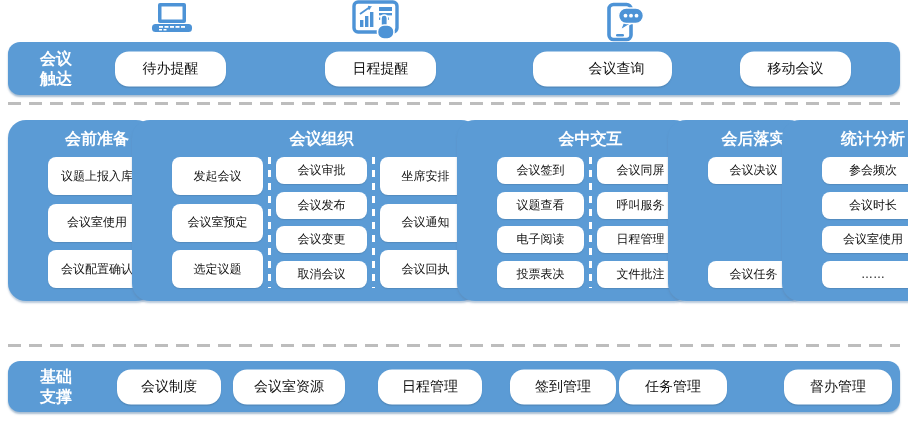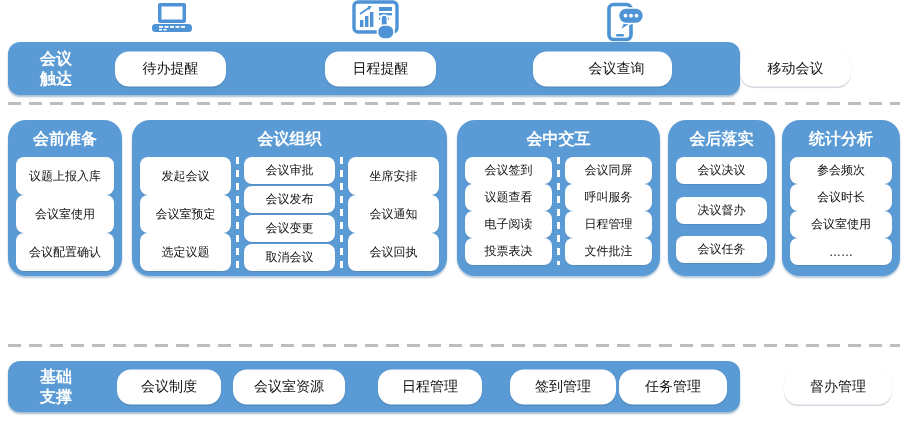--- a/index.html
+++ b/index.html
@@ -1,34 +1,34 @@
 <!DOCTYPE html>
 <html><head>
 <meta charset="utf-8">
 <style>
   html,body{margin:0;padding:0;background:#fff;}
   #stage{position:relative;width:908px;height:426px;background:#fff;overflow:hidden;
          font-family:"Liberation Sans","DejaVu Sans",sans-serif;}
   .icon{position:absolute;}
   
-  .band{position:absolute;left:8px;width:732px;background:#5b9bd5;border-radius:12px;
+  .band{position:absolute;left:8px;width:892px;background:#5b9bd5;border-radius:12px;
         box-shadow:0 2px 2px rgba(96,134,172,.55);}
   .band-top{top:42px;height:53px;}
   .band-bottom{top:361px;height:51px;}
   .band-label{position:absolute;left:18px;width:60px;top:50%;transform:translateY(-50%);
         color:#fff;font-weight:700;font-size:16px;line-height:1.25;white-space:pre-line;text-align:center;}
   .pill{position:absolute;top:50%;transform:translateY(-50%);height:35px;background:#fff;
         border-radius:14px;display:flex;align-items:center;justify-content:center;
         font-size:14px;font-weight:500;color:#111;box-shadow:0 1px 1px rgba(60,90,120,.25);}
   
   .hdash{position:absolute;left:8px;width:892px;height:3px;
         background:repeating-linear-gradient(90deg,#bdbdbd 0 13px,transparent 13px 21px);}
   
-  .mid{position:absolute;top:120px;height:156px;background:#5b9bd5;border-radius:18px;
-        display:flex;flex-direction:column;box-shadow:0 2px 2px rgba(96,134,172,.45);}
+  .mid{position:absolute;top:120px;height:181px;background:#5b9bd5;border-radius:18px;
+        display:flex;flex-direction:column;box-shadow:0 2px 2px rgba(96,134,172,.45);padding-left:32px;}
   .mid-title{color:#fff;font-weight:700;font-size:16px;text-align:center;padding:9px 0 5px;}
   .mid-body{flex:1;display:flex;padding:2px 8px 13px;}
   .group{flex:1;display:flex;flex-direction:column;justify-content:space-between;min-width:0;}
   .vdash{width:3px;align-self:stretch;margin:0 5px 0;flex:0 0 3px;
         background:repeating-linear-gradient(#fff 0 7px,transparent 7px 13px);}
   .item{background:#fff;border-radius:8px;display:flex;align-items:center;justify-content:center;
         font-size:12px;font-weight:500;color:#111;box-shadow:0 1px 1px rgba(60,90,120,.25);}
   .h3 .item{height:38px;}
   .h4 .item{height:27px;}
 </style>
@@ -144,21 +144,20 @@
         <div class="item">文件批注</div>
       </div>
     </div>
   </div>
 
   <div class="mid" style="left:668px;width:107px;">
     <div class="mid-title">会后落实</div>
     <div class="mid-body">
       <div class="group h4">
         <div class="item">会议决议</div>
-        <div class="item">决议督办</div>
         <div class="item">会议任务</div>
       </div>
     </div>
   </div>
 
   <div class="mid" style="left:782px;width:118px;">
     <div class="mid-title">统计分析</div>
     <div class="mid-body">
       <div class="group h4">
         <div class="item">参会频次</div>

